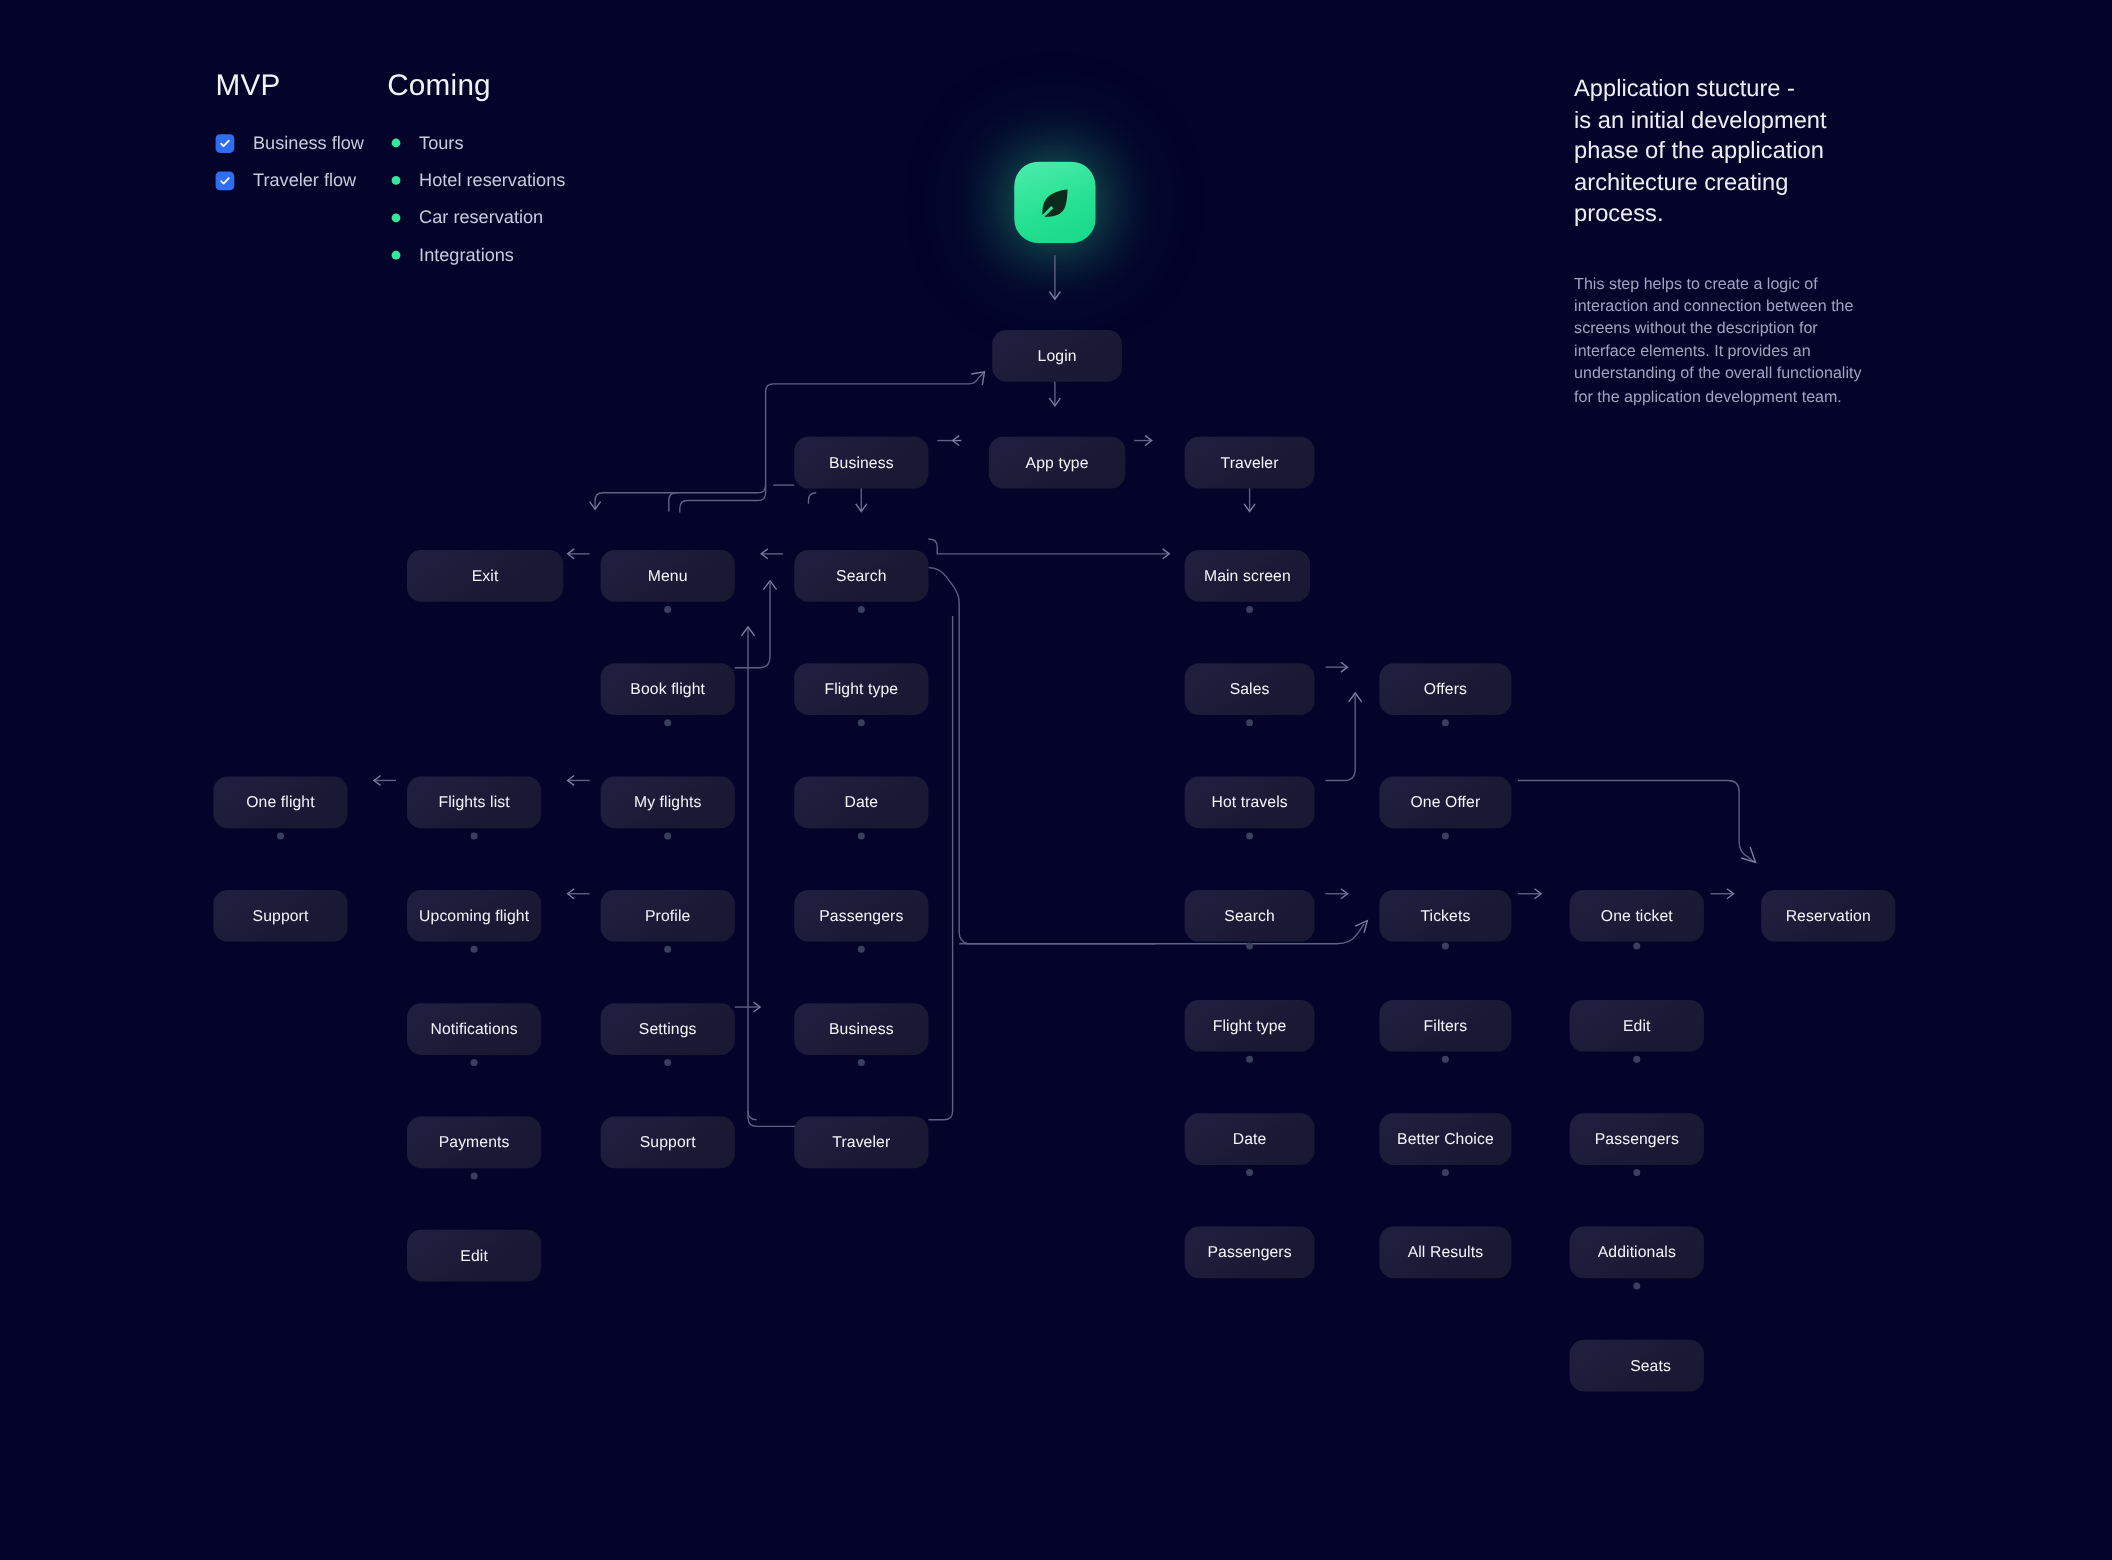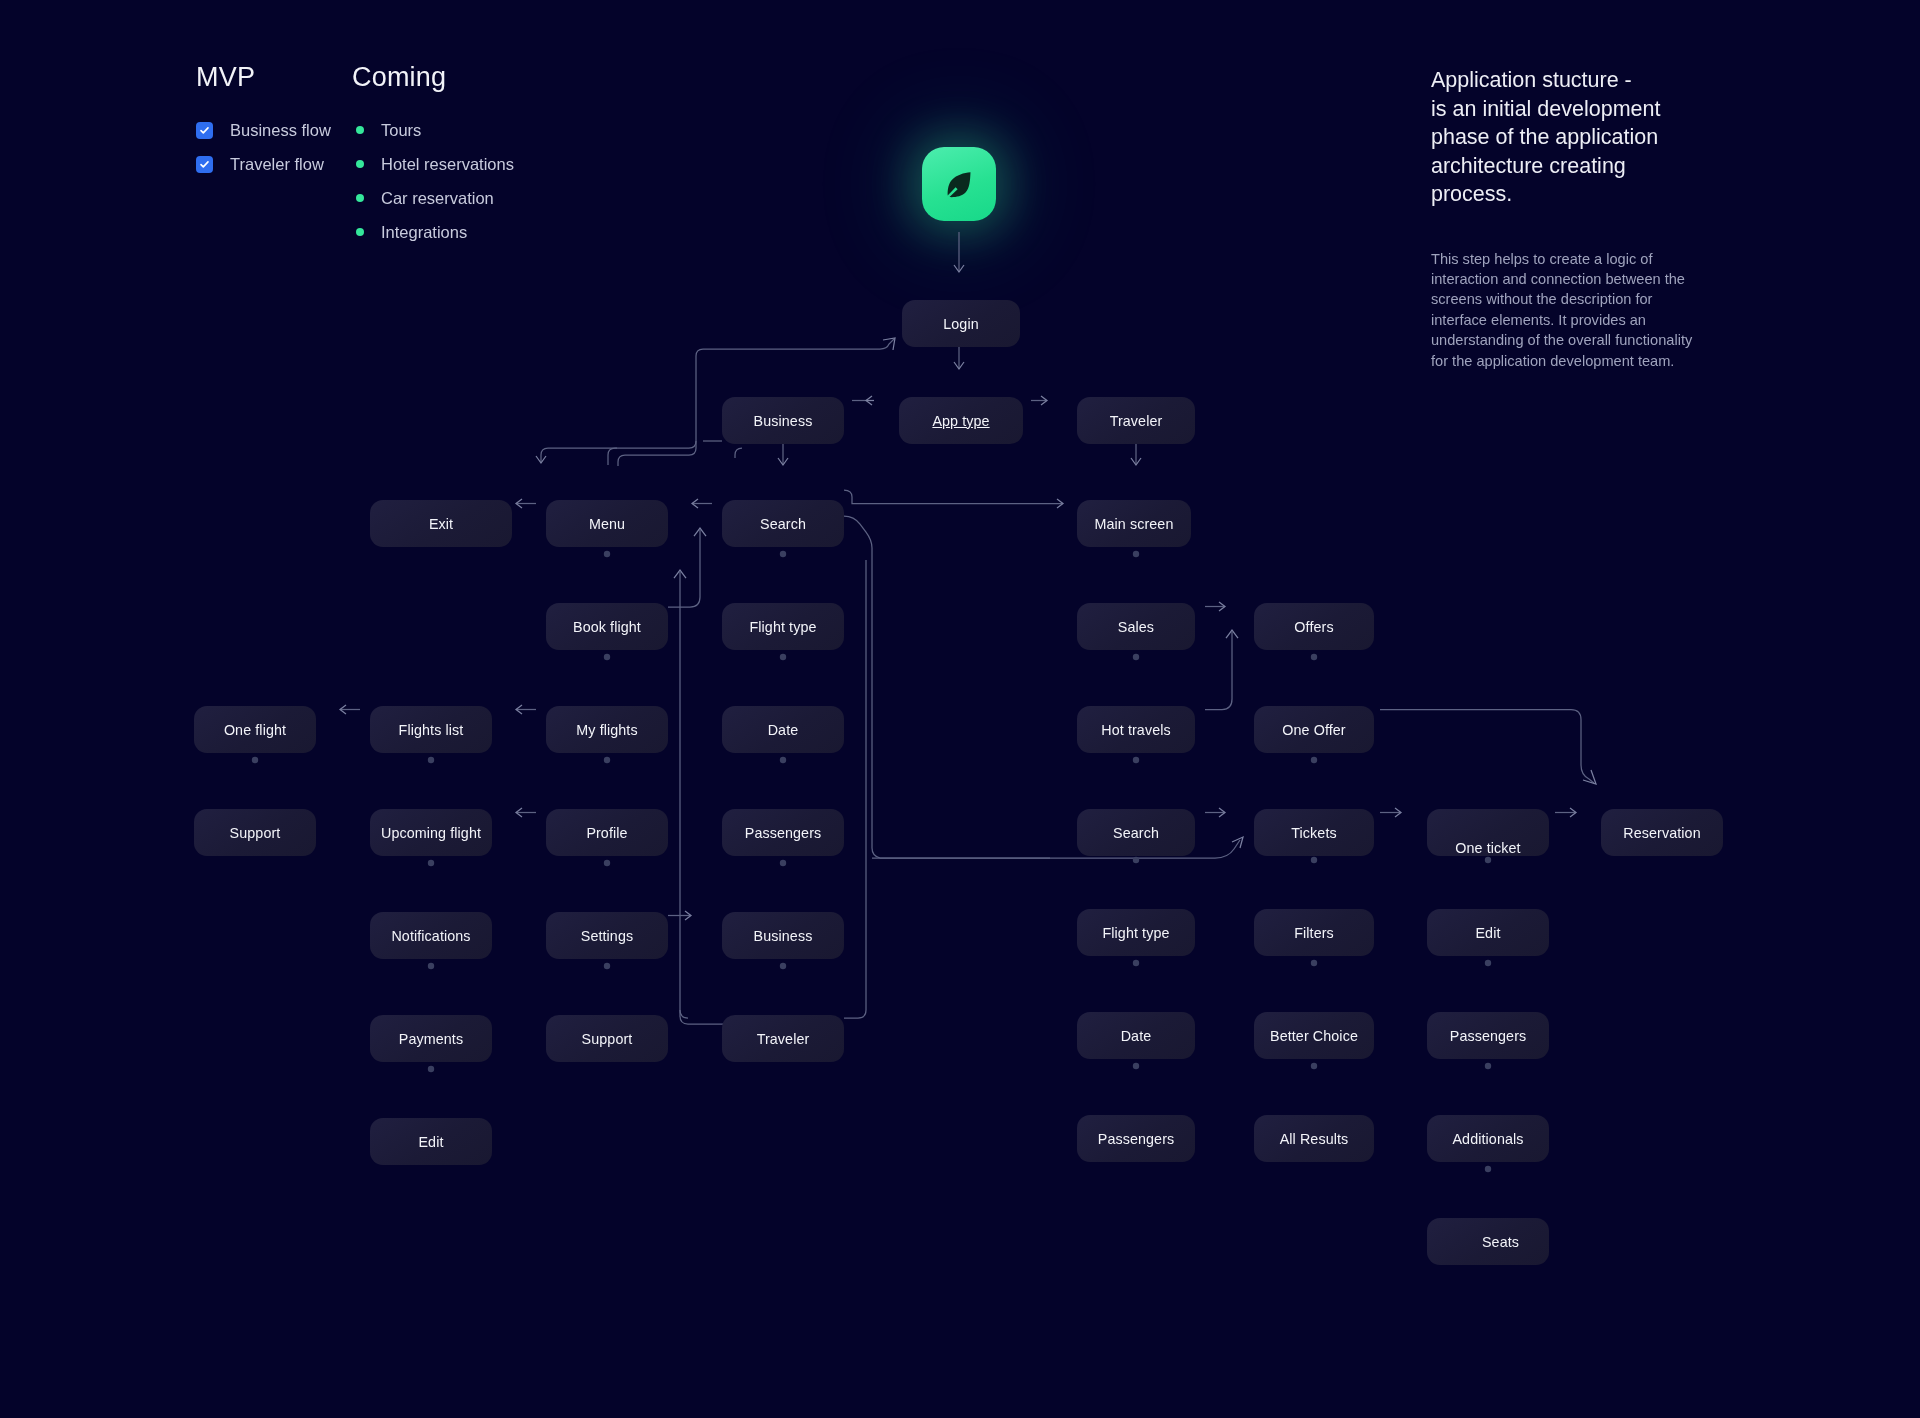--- a/index.html
+++ b/index.html
@@ -301,21 +301,21 @@
       <circle cx="255" cy="760" r="3.2" class="seq-dot"></circle>
     </svg>
 
   <div id="nodes-layer">
       <div class="node" style="left: 902px; top: 280px; width: 118px;">
         <span>Login</span>
       </div>
       <div class="node" style="left: 722px; top: 377px; width: 122px;">
         <span>Business</span>
       </div>
-      <div class="node" style="left: 899px; top: 377px; width: 124px; text-decoration: underline;">
+      <div class="node" style="left: 899px; top: 377px; width: 124px;">
         <span>App type</span>
       </div>
       <div class="node" style="left: 1077px; top: 377px; width: 118px;">
         <span>Traveler</span>
       </div>
       <div class="node" style="left: 370px; top: 480px; width: 142px;">
         <span>Exit</span>
       </div>
       <div class="node" style="left: 546px; top: 480px; width: 122px;">
         <span>Menu</span>
@@ -367,21 +367,21 @@
       </div>
       <div class="node" style="left: 722px; top: 789px; width: 122px;">
         <span>Passengers</span>
       </div>
       <div class="node" style="left: 1077px; top: 789px; width: 118px;">
         <span>Search</span>
       </div>
       <div class="node" style="left: 1254px; top: 789px; width: 120px;">
         <span>Tickets</span>
       </div>
-      <div class="node" style="left: 1427px; top: 789px; width: 122px; align-items: flex-end;">
+      <div class="node" style="left: 1427px; top: 789px; width: 122px;">
         <span>One ticket</span>
       </div>
       <div class="node" style="left: 1601px; top: 789px; width: 122px;">
         <span>Reservation</span>
       </div>
       <div class="node" style="left: 370px; top: 892px; width: 122px;">
         <span>Notifications</span>
       </div>
       <div class="node" style="left: 546px; top: 892px; width: 122px;">
         <span>Settings</span>

